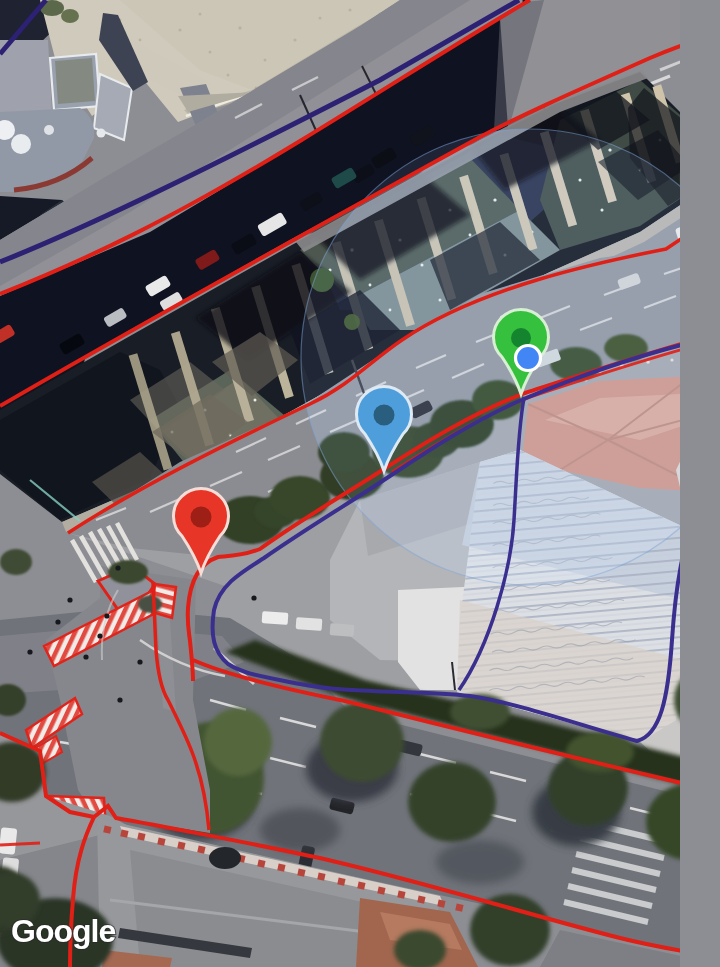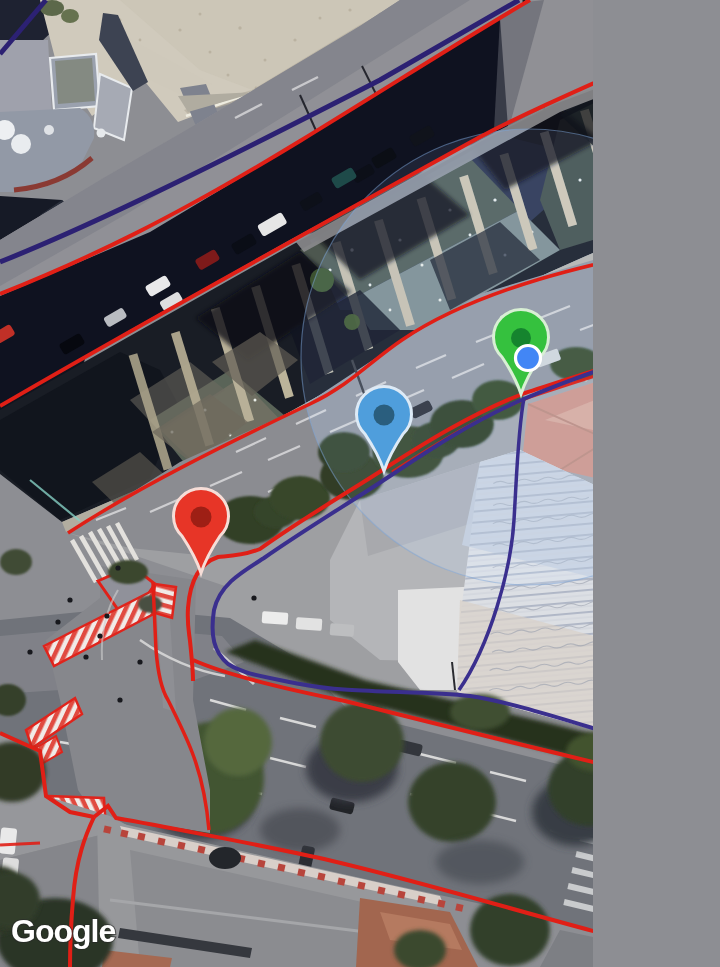--- a/index.html
+++ b/index.html
@@ -1,17 +1,17 @@
 <!DOCTYPE html>
 <html><head>
 <meta charset="utf-8">
 <title>map</title>
 <style>
 html,body{margin:0;padding:0;background:#8d8e93;}
-#wrap{position:relative;width:593px;height:967px;overflow:hidden;font-family:"Liberation Sans",sans-serif;}
+#wrap{position:relative;width:680px;height:967px;overflow:hidden;font-family:"Liberation Sans",sans-serif;}
 svg{display:block}
 </style>
 </head>
 <body>
 <div id="wrap">
 <svg width="720" height="967" viewBox="0 0 720 967">
 <defs>
 <filter id="b2" x="-30%" y="-30%" width="160%" height="160%">
           <feGaussianBlur stdDeviation="2"></feGaussianBlur>
         </filter>

